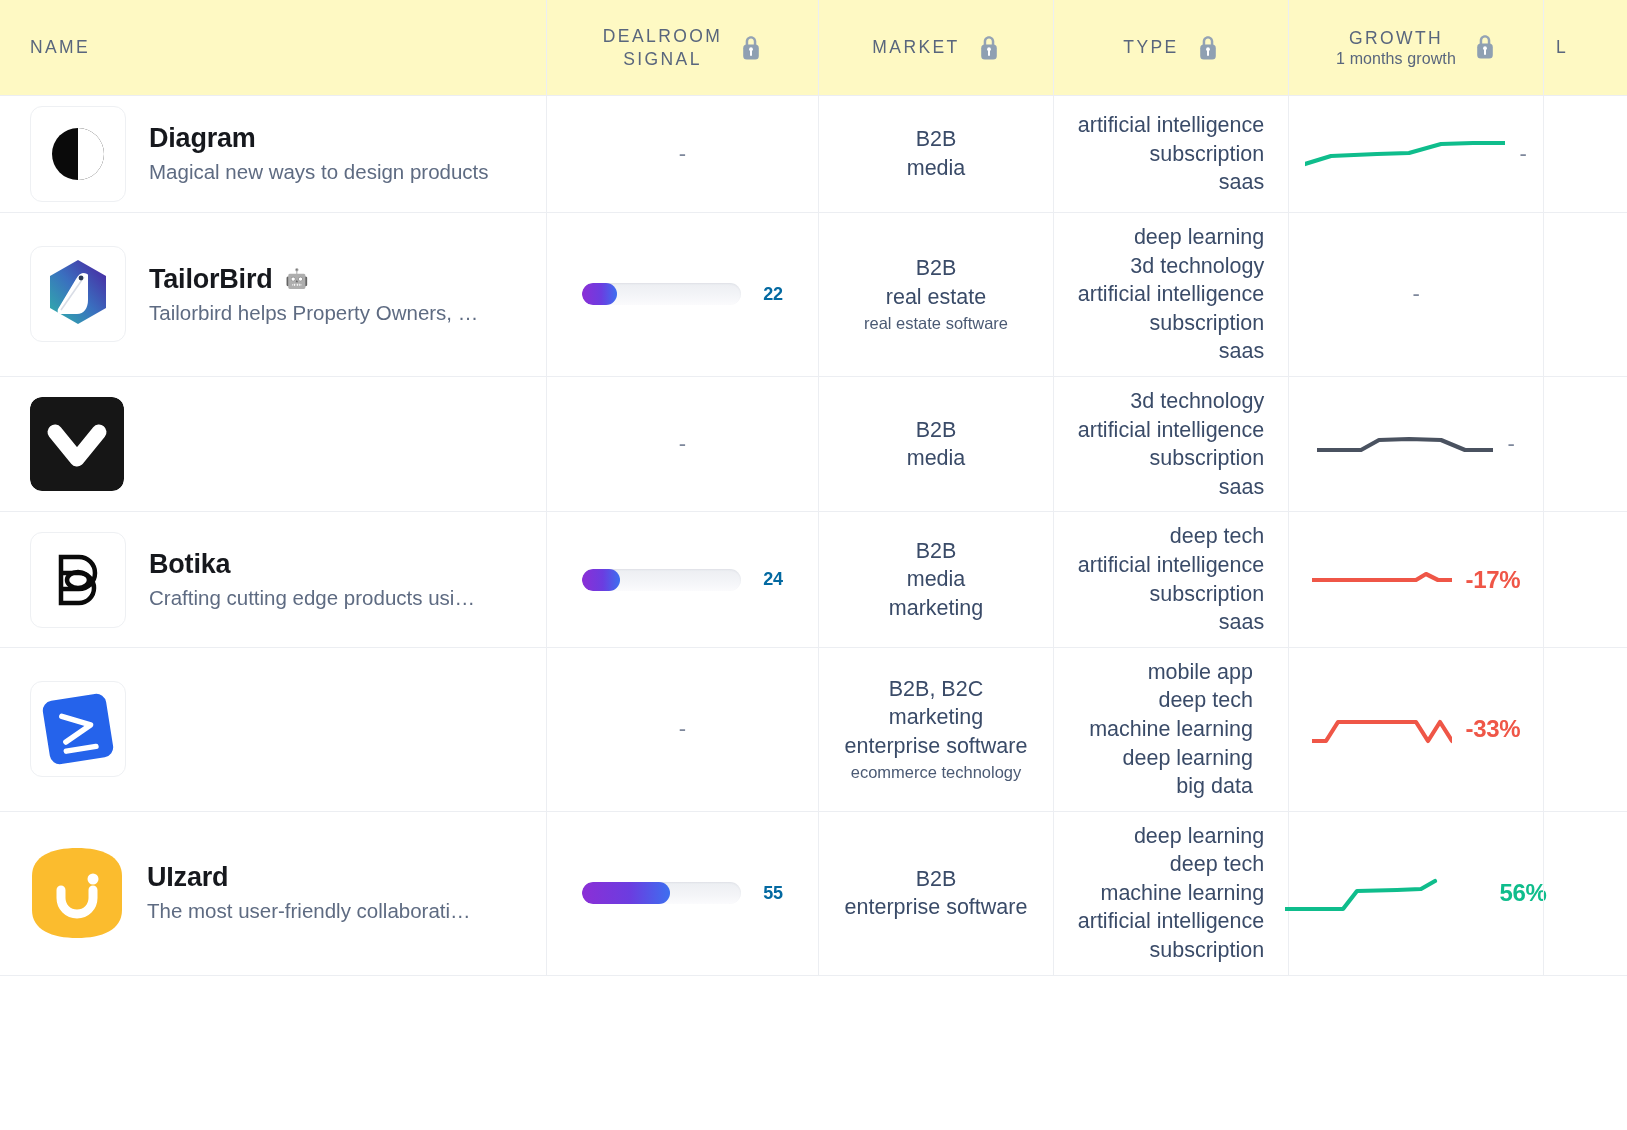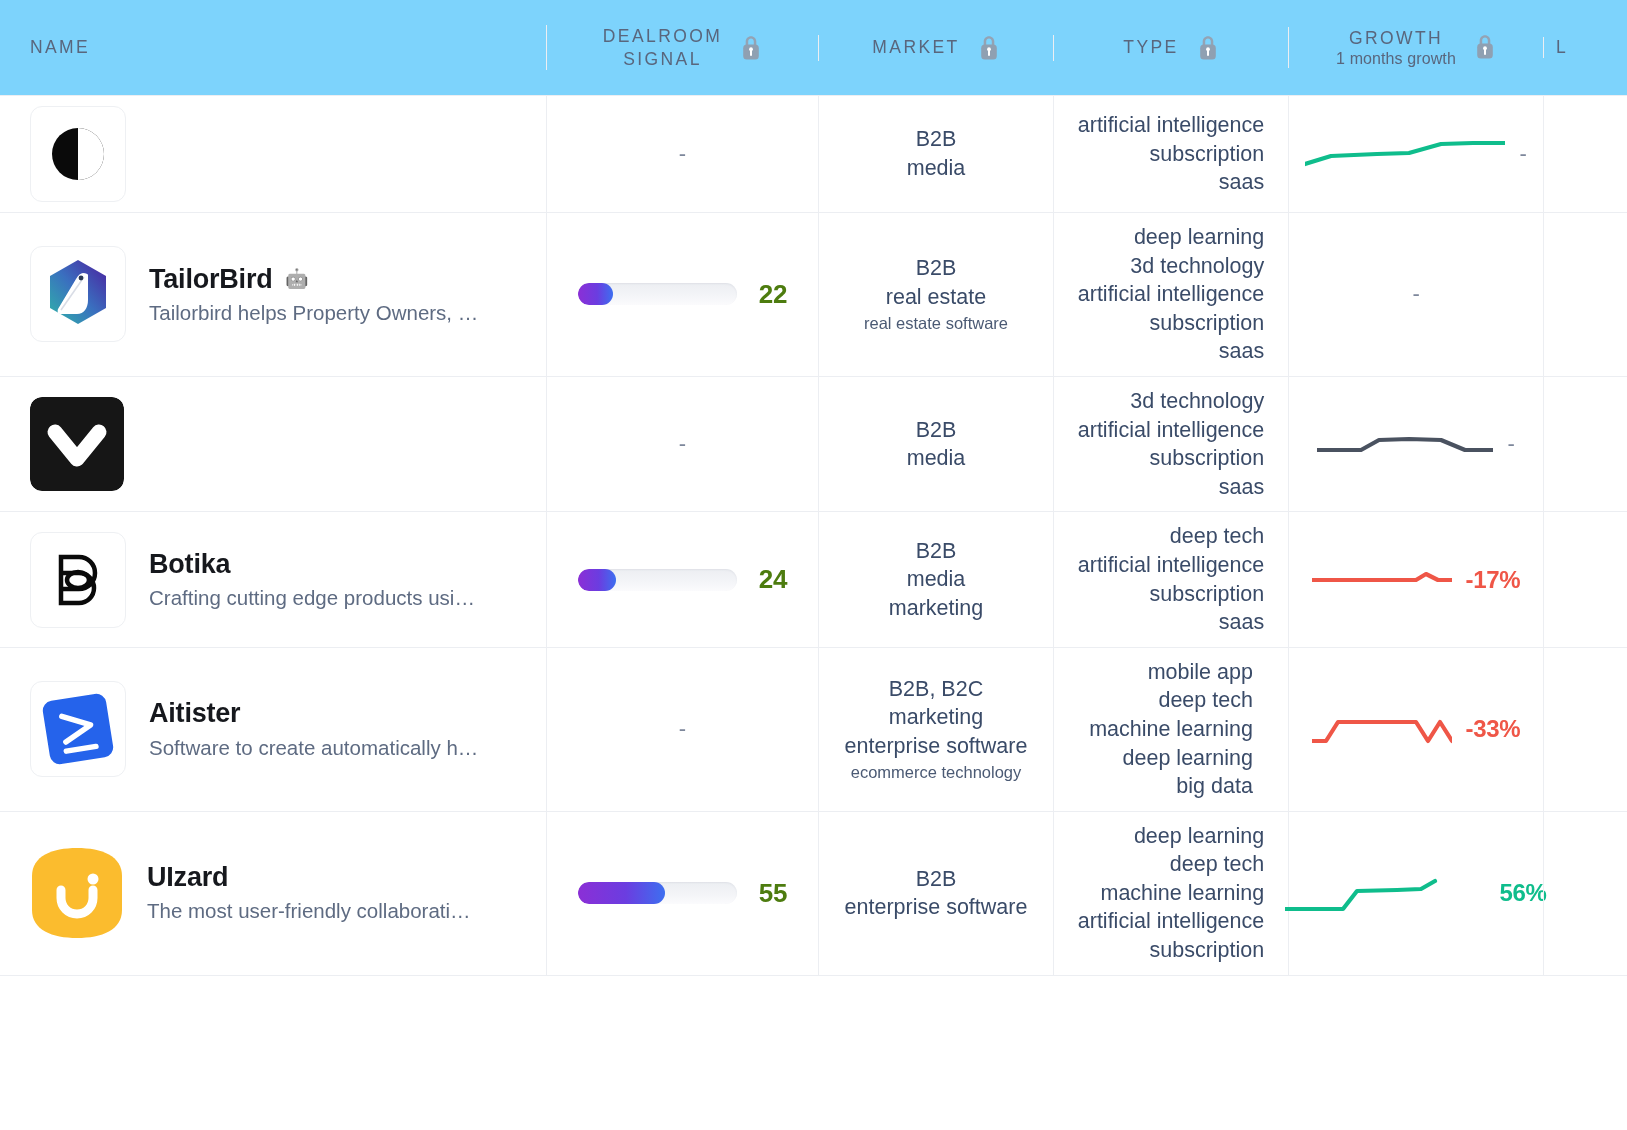--- a/index.html
+++ b/index.html
@@ -19,22 +19,21 @@
     width: 1627px;
     position: relative;
   }
 
   
   .thead {
     display: flex;
     height: 96px;
     box-sizing: border-box;
     border-bottom: 1px solid #eceef2;
-    background: #7dd3fc;
-    align-items: center;
+    background: #fef9c3;
   }
   .th {
     box-sizing: border-box;
     display: flex;
     align-items: center;
     justify-content: center;
     position: relative;
     padding: 0 8px;
   }
   .th.sep { border-left: 1px solid #eceef2; }
@@ -148,23 +147,23 @@
     background: linear-gradient(180deg,#eceef2 0%, #f4f5f8 60%, #fbfbfd 100%);
     box-shadow: inset 0 1px 2px rgba(40,50,80,.07);
     overflow: hidden;
   }
   .sig-fill {
     height: 100%;
     border-radius: 11px;
     background: linear-gradient(90deg,#8b2fd6 0%, #6b3de0 55%, #3d6ff0 100%);
   }
   .sig-val {
-    font-size: 26px;
+    font-size: 18px;
     font-weight: 700;
-    color: #4d7c0f;
+    color: #0369a1;
     letter-spacing: -0.3px;
   }
   .dash {
     font-size: 22px;
     color: #7d879b;
     line-height: 1;
   }
 
   
   .stack { text-align: center; line-height: 1.33; }
@@ -257,20 +256,27 @@
 
   <div id="tbody">
   <div class="row">
     <div class="cell c-name">
       <div class="logo-box ">
             <svg width="62" height="62" viewBox="0 0 62 62">
               <circle cx="31" cy="31" r="26" fill="#0a0a0a"></circle>
               <path d="M31 5a26 26 0 0 1 0 52z" fill="#ffffff"></path>
             </svg>
           </div>
+      <div class="name-text">
+        <div class="co-name">
+          <span>Diagram</span>
+
+        </div>
+        <div class="co-tag">Magical new ways to design products</div>
+      </div>
     </div>
 
     <div class="cell c-signal sep">
           <span class="dash">-</span>
         </div>
     <div class="cell c-market sep">
           <div class="stack">
     <div class="m1">B2B</div>
     <div class="m2">media</div>
 
@@ -443,27 +449,20 @@
     <div class="cell c-name">
       <div class="logo-box ">
             <svg width="94" height="94" viewBox="0 0 94 94">
               <g transform="rotate(-9 47 47)">
                 <rect x="15" y="15" width="64" height="64" rx="10" fill="#2563eb"></rect>
                 <path d="M33 32 L60 45 L33 58" stroke="#ffffff" stroke-width="5.5" fill="none" stroke-linecap="round" stroke-linejoin="round"></path>
                 <path d="M32 67 L62 67" stroke="#ffffff" stroke-width="5.5" stroke-linecap="round"></path>
               </g>
             </svg>
           </div>
-      <div class="name-text">
-        <div class="co-name">
-          <span>Aitister</span>
-
-        </div>
-        <div class="co-tag">Software to create automatically h…</div>
-      </div>
     </div>
 
     <div class="cell c-signal sep">
           <span class="dash">-</span>
         </div>
     <div class="cell c-market sep">
           <div class="stack">
     <div class="m1">B2B, B2C</div>
     <div class="m2">marketing</div>
     <div class="m2">enterprise software</div>

